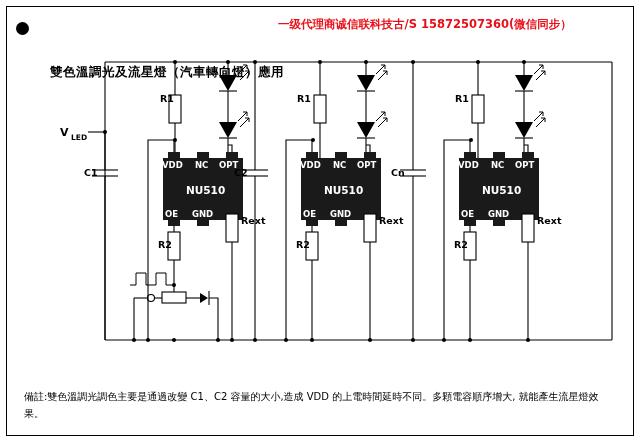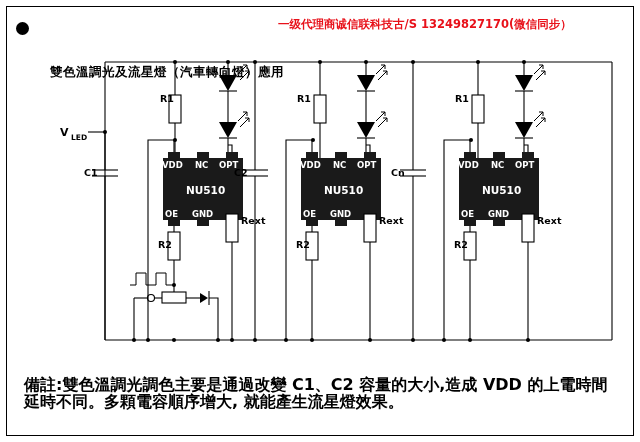--- a/index.html
+++ b/index.html
@@ -26,42 +26,42 @@
     white-space:nowrap;
     margin-top:44px;
   }
   .contact{
     position:absolute;left:278px;top:16px;
     color:#e8111a;font-size:11.5px;font-weight:bold;
     line-height:16px;
     white-space:nowrap;
   }
   .note{
-    position:absolute;left:24px;top:376px;width:590px;
-    font-size:16px;color:#000;line-height:17px;font-weight:bold;
+    position:absolute;left:24px;top:388px;width:590px;
+    font-size:10px;color:#000;line-height:17px;
   }
   svg.circuit{position:absolute;left:0;top:0;width:640px;height:442px;}
   .lbl-b{font-family:"DejaVu Sans","Liberation Sans",sans-serif;font-size:9.5px;fill:#000;font-weight:bold;}
   .lbl-chip{font-family:"DejaVu Sans","Liberation Sans",sans-serif;font-size:10.5px;fill:#fff;font-weight:bold;}
   .lbl-pin{font-family:"DejaVu Sans","Liberation Sans",sans-serif;font-size:8.5px;fill:#fff;font-weight:bold;}
   .lbl-vled{font-family:"DejaVu Sans","Liberation Sans",sans-serif;font-size:11px;fill:#000;font-weight:bold;}
   .lbl-sub{font-family:"DejaVu Sans","Liberation Sans",sans-serif;font-size:7.5px;fill:#000;font-weight:bold;}
   .wire{stroke:#000;stroke-width:1.1;fill:none;}
   .thin{stroke:#000;stroke-width:1;fill:none;}
 </style>
 </head>
 <body>
 
 <div class="frame"></div>
 
 <div class="bullet"></div>
 <div class="title">雙色溫調光及流星燈（汽車轉向燈）應用</div>
 
 <div class="contact">
-  <div>一级代理商诚信联科技古/S 13249827170(微信同步）</div>
+  <div>一级代理商诚信联科技古/S 15872507360(微信同步）</div>
 </div>
 
 <svg class="circuit" viewBox="0 0 640 442">
 
   <path class="wire" d="M105,62 L612,62"></path>
 
   <path class="wire" d="M105,62 L105,340"></path>
 
   <path class="wire" d="M105,340 L612,340"></path>
 

